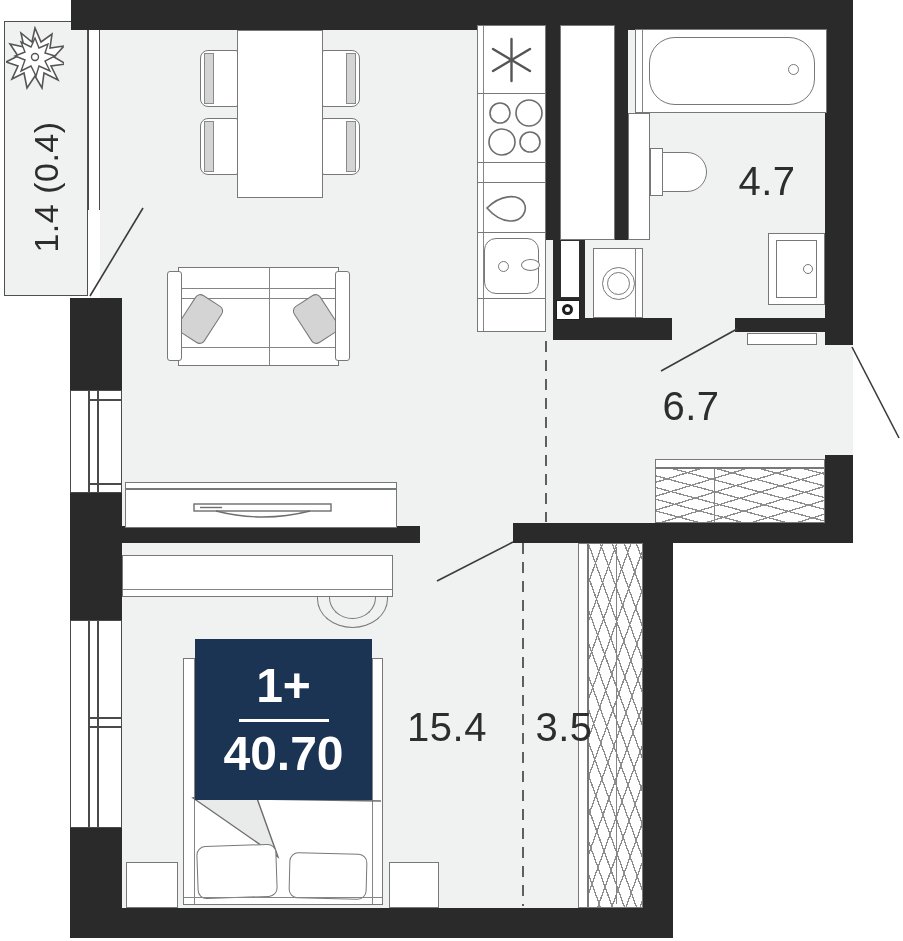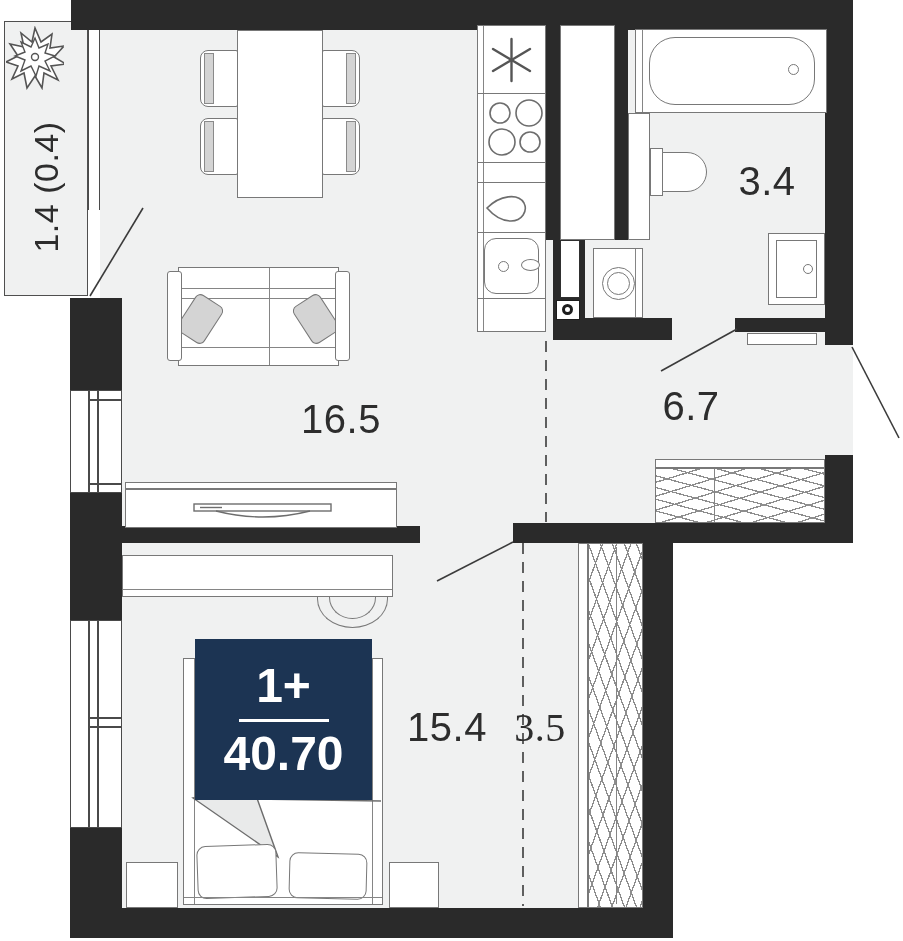--- a/index.html
+++ b/index.html
@@ -221,19 +221,18 @@
       <line x1="90" y1="296" x2="143" y2="208"></line>
       <line x1="513" y1="542" x2="437" y2="581"></line>
       <line x1="737" y1="329" x2="661" y2="371"></line>
       <line x1="852" y1="347" x2="899" y2="438"></line>
       <line x1="546" y1="341" x2="546" y2="522" stroke-dasharray="11 8"></line>
       <line x1="523" y1="543" x2="523" y2="906" stroke-dasharray="11 8"></line>
     </g>
   </svg>
 
   <div class="label vert" style="left:46px;top:187px;">1.4 (0.4)</div>
-  <div class="label" style="left:341px;top:419px;">16.5</div>
-  <div class="label" style="left:767px;top:181px;">3.4</div>
+  <div class="label" style="left:767px;top:181px;">4.7</div>
   <div class="label" style="left:691px;top:406px;">6.7</div>
   <div class="label" style="left:447px;top:727px;">15.4</div>
-  <div class="label" style="left:540px;top:727px;font-family:Liberation Serif, serif;">3.5</div>
+  <div class="label" style="left:564px;top:727px;">3.5</div>
 
 </div>
 
 </body></html>

